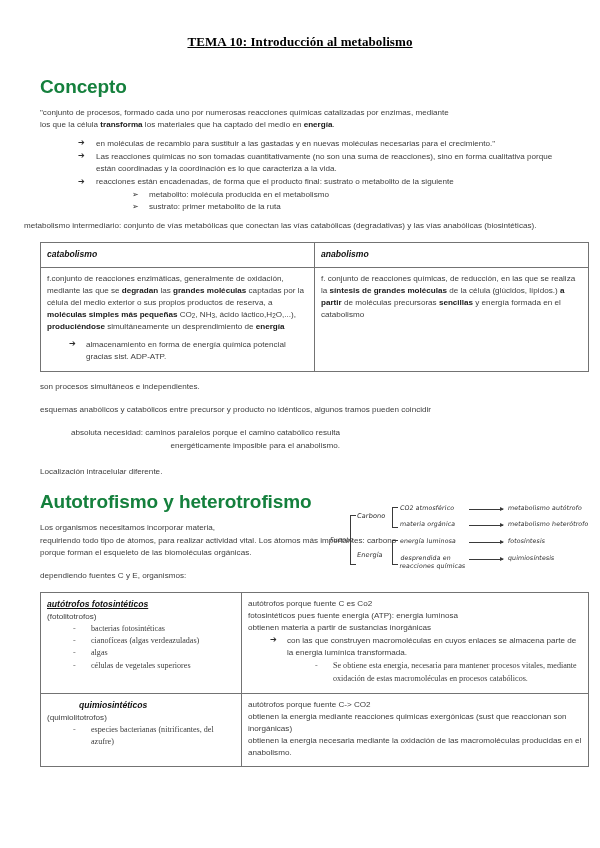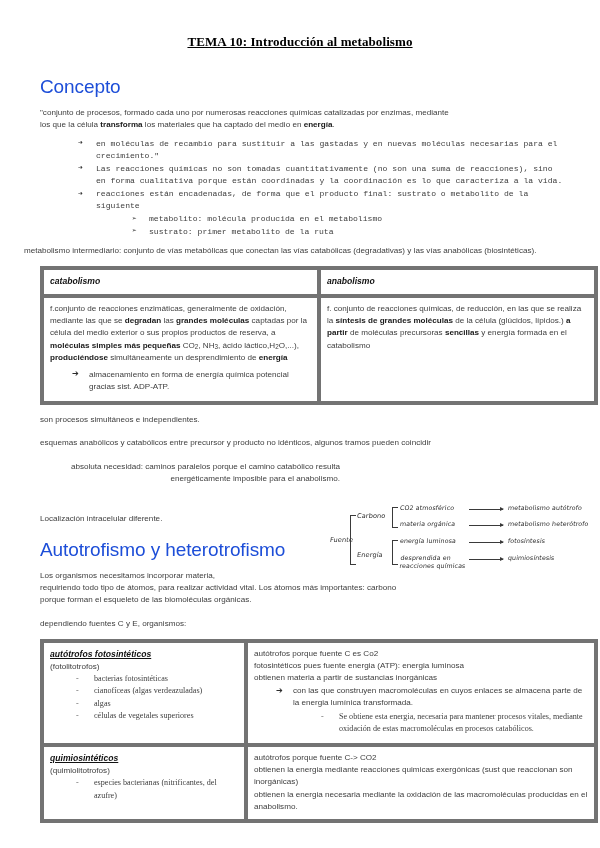--- a/index.html
+++ b/index.html
@@ -27,41 +27,40 @@
     font-family: "Liberation Serif", serif;
     font-weight: bold;
     font-size: 13px;
     color: #000000;
     text-decoration: underline;
     margin: 34px 0 0 0;
     letter-spacing: 0.1px;
   }
   h2.section {
     font-family: "Liberation Sans", sans-serif;
-    font-weight: normal;
+    font-weight: bold;
     font-size: 19px;
-    color: #1d4ed8;
+    color: #15803d;
     margin: 26px 0 9px 40px;
     letter-spacing: -0.1px;
   }
   .para {
     font-size: 8.1px;
     line-height: 1.52;
     color: #3d3d3d;
     margin: 0 0 6px 40px;
     max-width: 522px;
   }
   .para.narrow { max-width: 300px; }
   b, strong { color: #1a1a1a; font-weight: bold; }
 
   ul.lvl1 {
     list-style: none;
     margin: 2px 0 4px 0;
     padding: 0 16px 0 78px;
-    font-family: Liberation Mono, monospace;
   }
   ul.lvl1 > li {
     font-size: 8.1px;
     line-height: 1.5;
     color: #3d3d3d;
     position: relative;
     padding-left: 18px;
     margin-bottom: 1px;
     max-width: 470px;
   }
@@ -93,21 +92,21 @@
     color: #2b2b2b;
   }
 
   table.tbl {
     border-collapse: collapse;
     margin-left: 40px;
     width: 522px;
     table-layout: fixed;
   }
   table.tbl td {
-    border: 4px solid #737373;
+    border: 1px solid #737373;
     vertical-align: top;
     padding: 5px 6px 6px 6px;
     font-size: 8.1px;
     line-height: 1.5;
     color: #3d3d3d;
   }
   .hdr-term {
     font-style: italic;
     font-weight: bold;
     font-size: 8.6px;
@@ -238,21 +237,21 @@
       <td>
         <span>f. conjunto de reacciones químicas, de reducción, en las que se realiza la </span><b>síntesis de grandes moléculas</b><span> de la célula (glúcidos, lípidos.) </span><b>a partir</b><span> de moléculas precursoras </span><b>sencillas</b><span> y energía formada en el catabolismo</span>
       </td>
     </tr>
   </tbody>
     </table>
 
   <p class="para" style="margin-top:9px;">son procesos simultáneos e independientes.</p>
   <p class="para" style="margin-top:11px;">esquemas anabólicos y catabólicos entre precursor y producto no idénticos, algunos tramos pueden coincidir</p>
   <p class="para narrow" style="margin-top:11px;text-align:right;">absoluta necesidad: caminos paralelos porque el camino catabólico resulta energéticamente imposible para el anabolismo.</p>
-  <p class="para narrow" style="margin-top:28px;">Localización intracelular diferente.</p>
+  <p class="para narrow" style="margin-top:14px;">Localización intracelular diferente.</p>
 
   <div class="hand">
 
     <div class="hw" style="left:0px; top:32px; font-size:6.6px;">Fuente</div>
 
     <div class="brace" style="left:20px; top:11px; width:5px; height:48px;"></div>
 
     <div class="hw" style="left:27px; top:8px; font-size:6.6px;">Carbono</div>
     <div class="brace" style="left:62px; top:3px; width:5px; height:19px;"></div>
     <div class="hw" style="left:70px; top:0px;">CO2 atmosférico</div>
@@ -304,21 +303,21 @@
             <span>con las que construyen macromoléculas en cuyos enlaces se almacena parte de la energia lumínica transformada.</span>
             <ul class="dashlist" style="padding-left:24px;margin-top:1px;">
               <li>Se obtiene esta energia, necesaria para mantener procesos vitales, mediante oxidación de estas macromoléculas en procesos catabólicos.</li>
             </ul>
           </li>
         </ul>
       </td>
     </tr>
     <tr>
       <td>
-        <span class="hdr-term" style="text-decoration:underline;">quimiosintéticos</span><br>
+        <span class="hdr-term" style="margin-left:32px;">quimiosintéticos</span><br>
         <span>(quimiolitotrofos)</span>
         <ul class="dashlist">
           <li>especies bacterianas (nitrificantes, del azufre)</li>
         </ul>
       </td>
       <td>
         <span>autótrofos porque fuente C-&gt;  CO2</span><br>
         <span>obtienen la energia mediante reacciones quimicas exergónicas (sust que reaccionan son inorgánicas)</span><br>
         <span>obtienen la energia necesaria mediante la oxidación de las macromoléculas producidas en el anabolismo.</span>
       </td>

